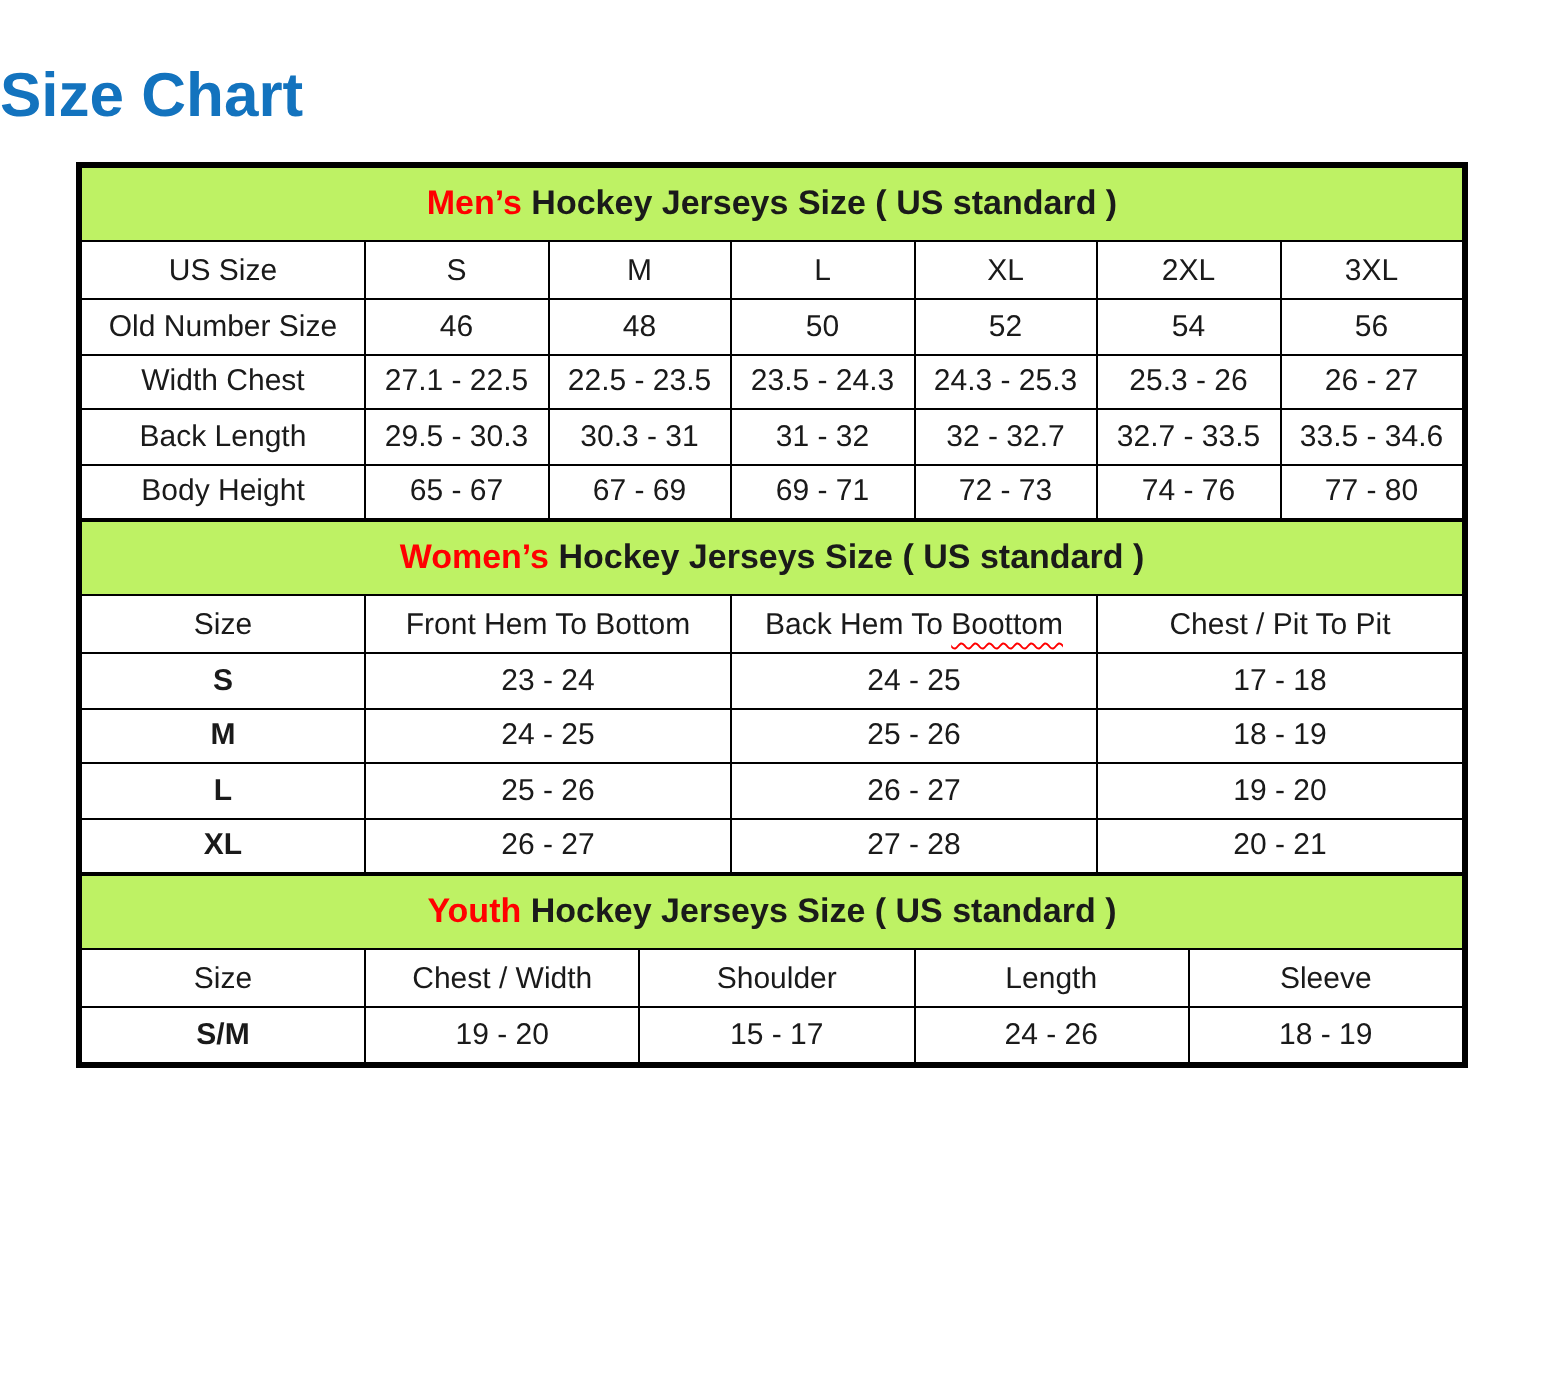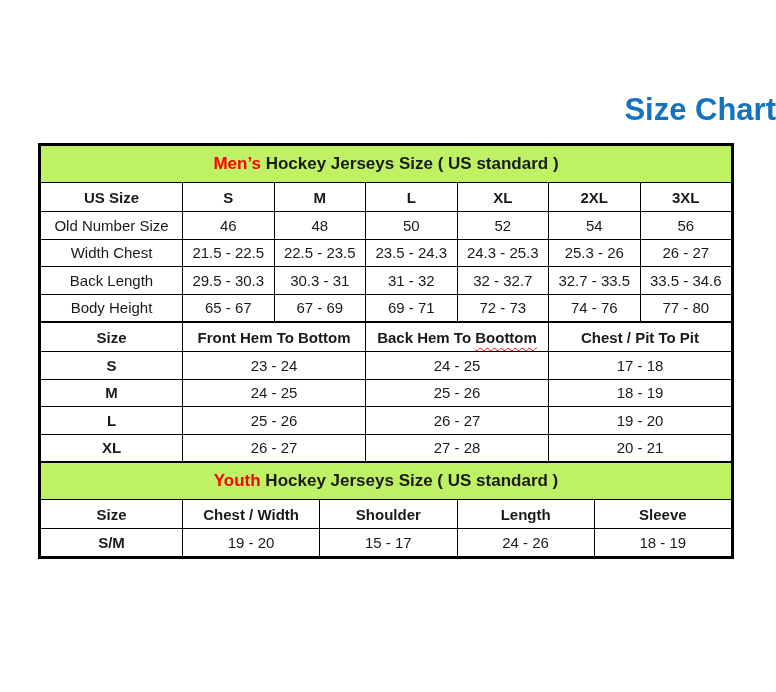--- a/index.html
+++ b/index.html
@@ -4,22 +4,22 @@
 <style>
   * { box-sizing: border-box; }
   html, body {
     margin: 0; padding: 0;
     width: 776px; height: 692px;
     background: #ffffff;
     font-family: "Liberation Sans", sans-serif;
     overflow: hidden;
   }
   .page-title {
-    padding-top: 92px;
-    text-align: right;
+    padding-top: 30px;
+    text-align: left;
     font-size: 31px;
     font-weight: 700;
     color: #1373BE;
     letter-spacing: 0px;
   }
   .chart-wrap {
     margin: 15px 0 0 38px;
     width: 696px;
     border: 2px solid #000;
   }
@@ -40,21 +40,21 @@
   tr.band th {
     background: #bef264;
     font-size: 17px;
     font-weight: 700;
     height: 37px;
     color: #1a1a1a;
   }
   tr.band .hl { color: #FF0000; }
   tr.cols th {
     font-size: 15px;
-    font-weight: 700;
+    font-weight: 400;
     height: 29px;
   }
   tbody td {
     font-size: 15px;
     font-weight: 400;
     height: 27.5px;
   }
   table.bold-first tbody td:first-child { font-weight: 700; }
   .squiggle {
     text-decoration: underline wavy #FF0000;
@@ -98,21 +98,21 @@
           <td>Old Number Size</td>
           <td>46</td>
           <td>48</td>
           <td>50</td>
           <td>52</td>
           <td>54</td>
           <td>56</td>
         </tr>
         <tr>
           <td>Width Chest</td>
-          <td>21.5 - 22.5</td>
+          <td>27.1 - 22.5</td>
           <td>22.5 - 23.5</td>
           <td>23.5 - 24.3</td>
           <td>24.3 - 25.3</td>
           <td>25.3 - 26</td>
           <td>26 - 27</td>
         </tr>
         <tr>
           <td>Back Length</td>
           <td>29.5 - 30.3</td>
           <td>30.3 - 31</td>
@@ -133,20 +133,23 @@
       </tbody>
     </table>
   <table class="bold-first">
       <colgroup>
         <col style="width: 142px;">
         <col>
         <col>
         <col>
       </colgroup>
       <thead>
+        <tr class="band">
+          <th colspan="4"><span class="hl">Women’s</span> <span>Hockey Jerseys Size ( US standard )</span></th>
+        </tr>
         <tr class="cols">
           <th>Size</th>
           <th>Front Hem To Bottom</th>
           <th><span>Back Hem To </span><span class="squiggle">Boottom</span></th>
           <th>Chest / Pit To Pit</th>
         </tr>
       </thead>
       <tbody>
         <tr>
           <td>S</td>

